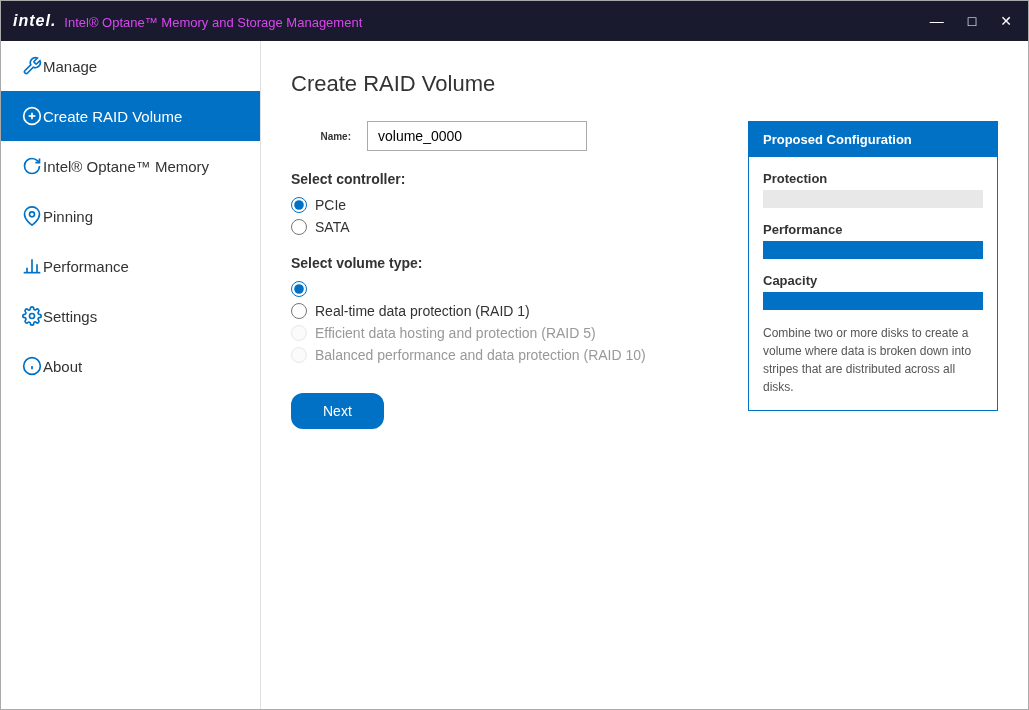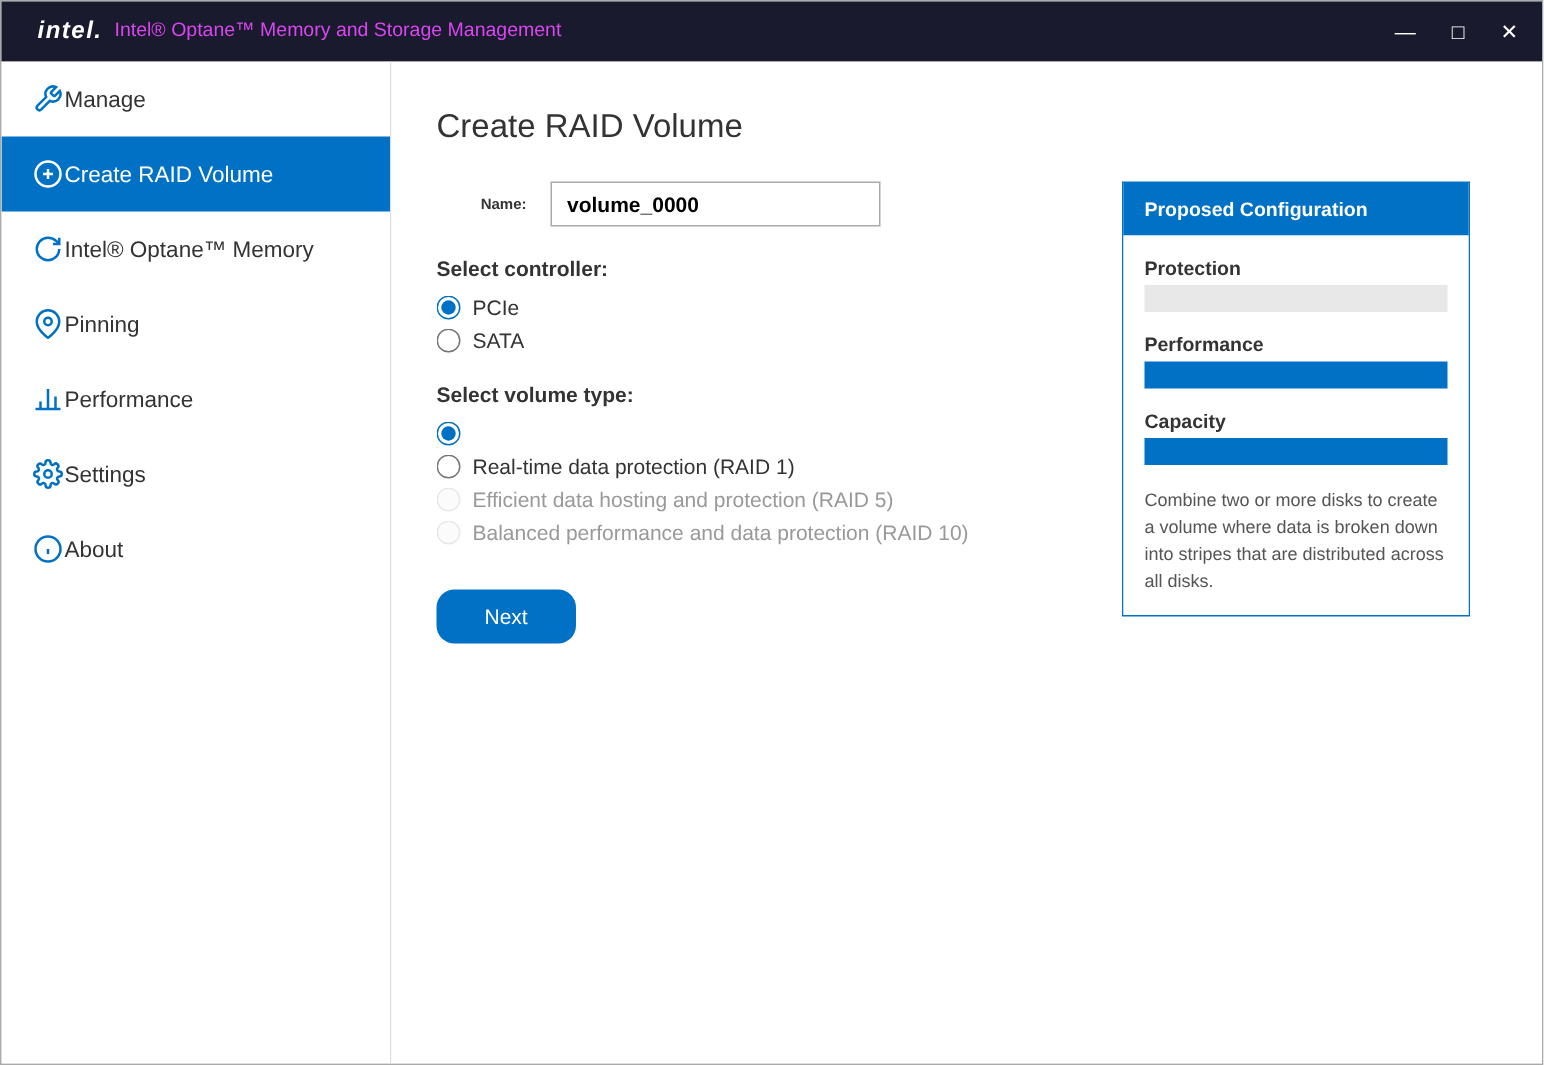--- a/index.html
+++ b/index.html
@@ -26,23 +26,22 @@
       background: #1a1a2e;
       height: 40px;
       display: flex;
       align-items: center;
       justify-content: space-between;
       padding: 0 12px;
       flex-shrink: 0;
     }
     .title-bar-left {
       display: flex;
-      align-items: flex-start;
+      align-items: flex-end;
       gap: 8px;
-      margin-left: 12px;
     }
     .intel-logo {
       color: #fff;
       font-weight: bold;
       font-size: 16px;
       font-style: italic;
       letter-spacing: 1px;
     }
     .title-bar-title {
       color: #d946ef;
@@ -134,21 +133,20 @@
       color: #333;
       min-width: 60px;
       text-align: right;
     }
     .form-input {
       border: 1px solid #aaa;
       padding: 6px 10px;
       font-size: 14px;
       width: 220px;
       outline: none;
-      font-weight: bold;
     }
 
     .section-label {
       font-size: 14px;
       font-weight: 600;
       color: #333;
       margin-bottom: 10px;
     }
 
     .radio-group {
@@ -187,21 +185,21 @@
       border: none;
       padding: 10px 32px;
       font-size: 14px;
       cursor: pointer;
       margin-top: 10px;
       border-radius: 12px;
     }
 
     
     .proposed-panel {
-      width: 232px;
+      width: 250px;
       border: 1px solid #0071c5;
       flex-shrink: 0;
       position: absolute;
       right: 30px;
       top: 80px;
     }
     .proposed-header {
       background: #0071c5;
       color: #fff;
       padding: 10px 14px;

